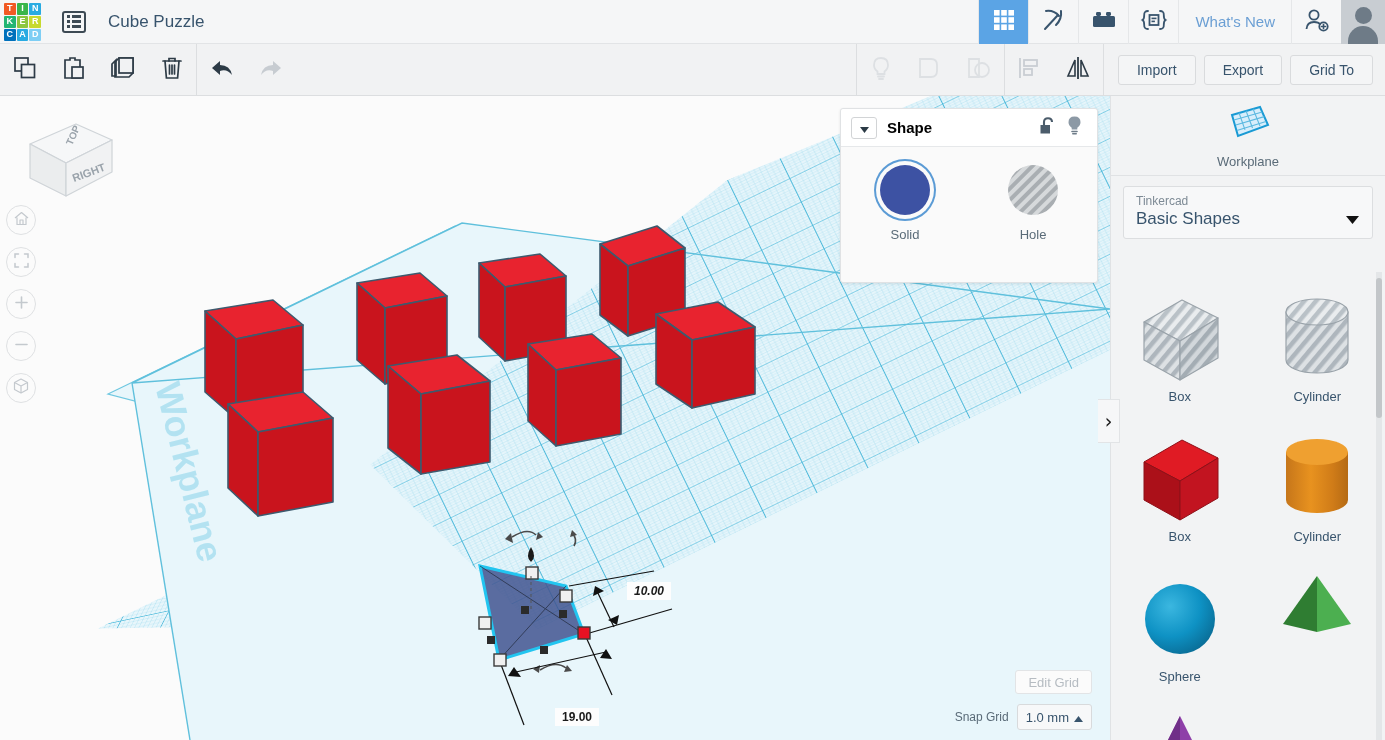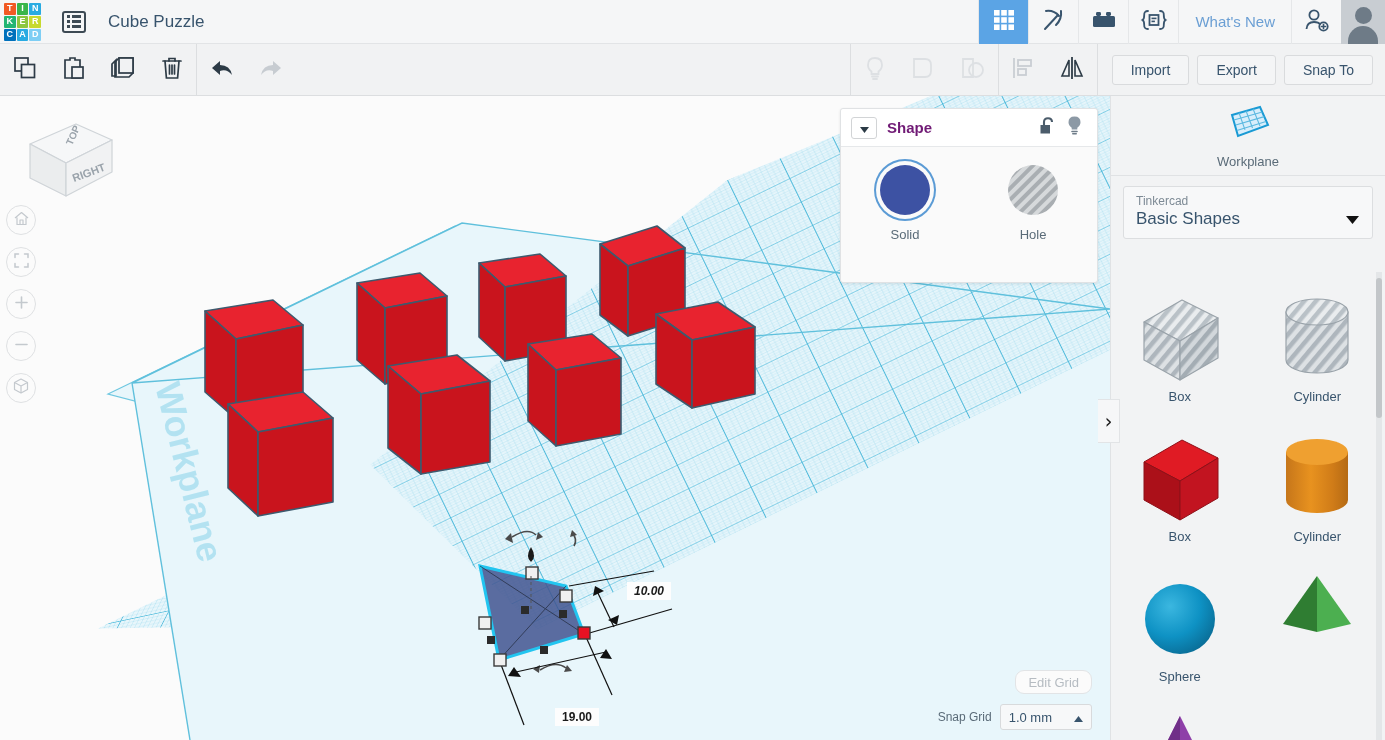--- a/index.html
+++ b/index.html
@@ -103,21 +103,21 @@
   }
   .sp-head {
     height: 38px; background: #fff; border-bottom: 1px solid #e6e8ea;
     display: flex; align-items: center; padding: 0 10px; border-radius: 3px 3px 0 0;
   }
   .sp-caret {
     width: 26px; height: 22px; border: 1px solid #d2d4d6; border-radius: 3px;
     background: #fff; display: flex; align-items: center; justify-content: center;
     cursor: pointer;
   }
-  .sp-title { margin-left: 10px; font-size: 15px; font-weight: bold; color: #701a75; }
+  .sp-title { margin-left: 10px; font-size: 15px; font-weight: bold; color: #000000; }
   .sp-head-spacer { flex: 1; }
   .sp-icon { width: 26px; height: 26px; display:flex; align-items:center; justify-content:center; cursor: pointer; }
   .sp-body { display: flex; padding: 18px 0 0 0; }
   .sp-opt { flex: 1; display: flex; flex-direction: column; align-items: center; cursor: pointer; }
   .sp-swatch { width: 50px; height: 50px; border-radius: 50%; }
   .sp-swatch.solid { background: #3d52a3; box-shadow: 0 0 0 4px #fafafa, 0 0 0 6px #5b9bd5; }
   .sp-label { margin-top: 12px; font-size: 13px; color: #5a6b78; }
 
   
   .collapse-tab {
@@ -125,29 +125,29 @@
     background: #f6f7f8; border: 1px solid #e2e4e6; border-left: none;
     display: flex; align-items: center; justify-content: center;
     font-size: 19px; color: #1a1a1a; cursor: pointer; z-index: 5;
     font-family: "DejaVu Sans", sans-serif;
   }
 
   
   .grid-ctrls { position: absolute; right: 18px; bottom: 10px; text-align: right; }
   .edit-grid-btn {
     display: inline-flex; align-items: center; justify-content: center;
-    height: 24px; padding: 0 12px; border: 1px solid #e2e4e6; border-radius: 9px;
+    height: 24px; padding: 0 12px; border: 1px solid #e2e4e6; border-radius: 3px;
     background: #fbfbfb; color: #b6bcc2; font-size: 13px; cursor: pointer;
   }
   .snap-row { margin-top: 10px; display: flex; align-items: center; justify-content: flex-end; gap: 8px; }
   .snap-label { font-size: 12px; color: #5a6b78; }
   .snap-select {
     height: 26px; padding: 0 8px; border: 1px solid #d8dadc; border-radius: 3px;
     background: #f7f8f9; color: #38546d; font-size: 13px;
-    display: flex; align-items: center; gap: 22px; cursor: pointer;
+    display: flex; align-items: center; gap: 5px; cursor: pointer;
   }
 
   
   .sidebar {
     position: absolute; top: 96px; left: 1110px; width: 275px; height: 644px;
     background: #f2f3f4; border-left: 1px solid #e0e2e4;
   }
   .sb-tools { display: flex; height: 80px; border-bottom: 1px solid #e0e2e4; }
   .sb-tool {
     flex: 1; display: flex; flex-direction: column; align-items: center;
@@ -432,21 +432,21 @@
           <path d="M17 5 L17 21 L24 21 z" stroke="#2d3b46" stroke-width="1.6" fill="none"></path>
           <path d="M14 2 V24" stroke="#2d3b46" stroke-width="1.8"></path>
         </svg>
       </span>
     </div>
 
     <div class="tb-sep" style="margin-right:14px"></div>
 
     <div class="tb-text-btn">Import</div>
     <div class="tb-text-btn">Export</div>
-    <div class="tb-text-btn" style="margin-right:12px">Snap To</div>
+    <div class="tb-text-btn" style="margin-right:12px">Grid To</div>
   </div>
 
   <div class="canvas">
 
     <svg class="workplane-svg" width="1110" height="644">
       <defs>
         <pattern id="fineGrid" width="4.2" height="4.2" patternUnits="userSpaceOnUse">
           <rect width="4.2" height="4.2" fill="#e8f6fb"></rect>
           <path d="M0 0 H4.2 M0 0 V4.2" stroke="#9ddbee" stroke-width="0.7"></path>
         </pattern>

